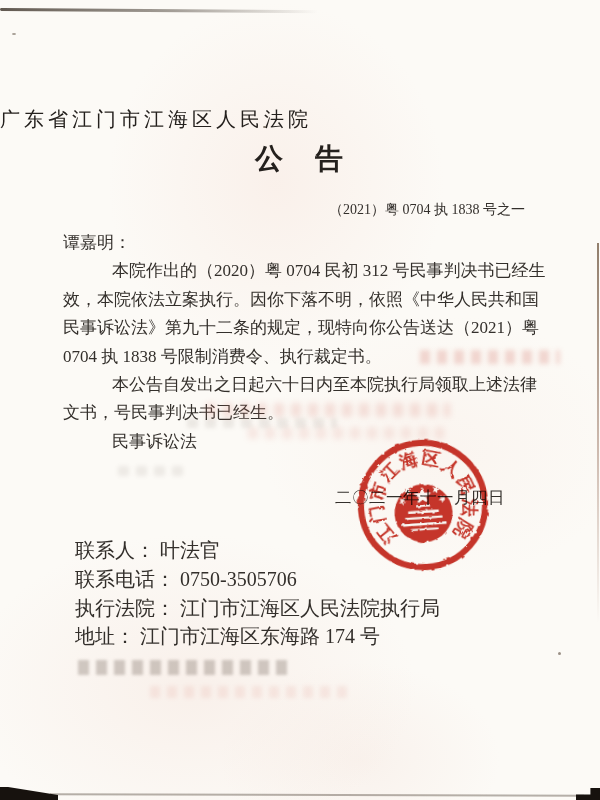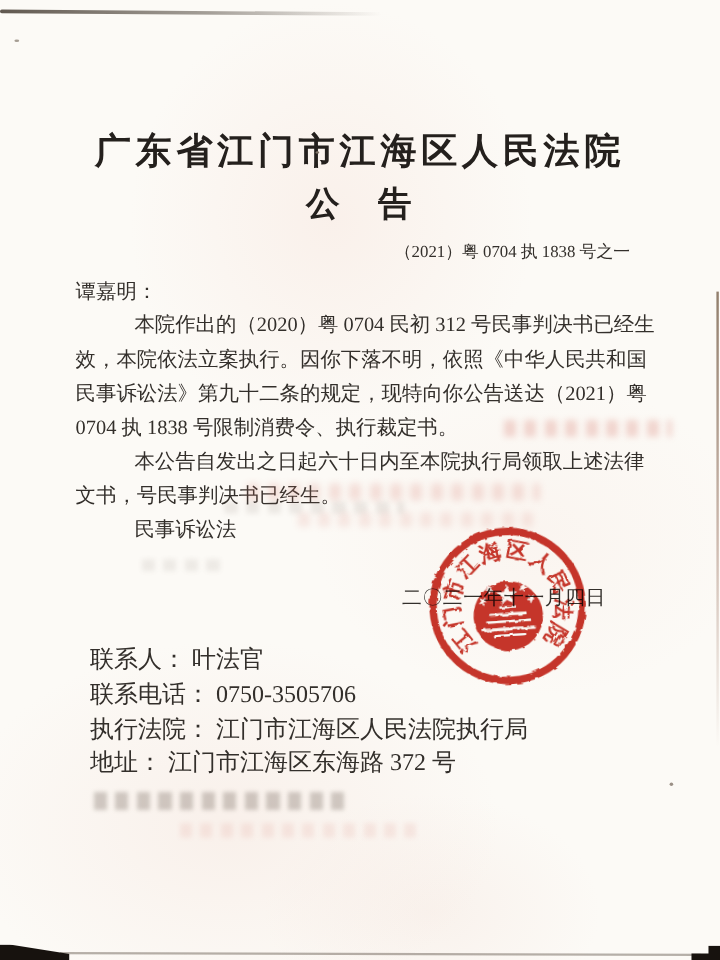--- a/index.html
+++ b/index.html
@@ -16,25 +16,25 @@
     background:
       radial-gradient(240px 260px at 46% 23%, rgba(246,226,217,.40), transparent 70%),
       radial-gradient(320px 220px at 32% 86%, rgba(245,228,220,.45), transparent 70%),
       radial-gradient(260px 190px at 74% 56%, rgba(247,232,224,.30), transparent 70%),
       radial-gradient(200px 140px at 60% 95%, rgba(243,226,218,.35), transparent 70%),
       var(--paper);
   }
   
   .court-name{
     position:absolute;top:106px;left:0;width:600px;margin:0;
-    text-align:center;font-size:30px;font-weight:bold;letter-spacing:4px;
+    text-align:left;font-size:20px;font-weight:normal;letter-spacing:4px;
     color:#24201d;
   }
   .notice-title{
-    position:absolute;top:151px;left:0;width:600px;margin:0;
+    position:absolute;top:140px;left:0;width:600px;margin:0;
     text-align:center;font-size:28px;font-weight:bold;letter-spacing:2px;
     color:#24201d;
   }
   .case-number{
     position:absolute;top:201px;right:75px;
     font-size:14px;white-space:nowrap;
   }
   .body-text{
     position:absolute;top:229px;left:63px;width:470px;
     font-size:17px;line-height:28.4px;
@@ -166,21 +166,21 @@
           </g>
         </g>
       </g>
     </svg>
   </div>
 
   <div class="contact-block">
       <div class="cline">联系人： 叶法官</div>
       <div class="cline">联系电话： 0750-3505706</div>
       <div class="cline">执行法院： 江门市江海区人民法院执行局</div>
-      <div class="cline">地址： 江门市江海区东海路 372 号</div>
+      <div class="cline">地址： 江门市江海区东海路 174 号</div>
     </div>
 
   <div class="bleed pink b1"></div>
   <div class="bleed pink b2"></div>
   <div class="bleed pink b3"></div>
   <div class="bleed gray b4"></div>
   <div class="bleed gray b5"></div>
   <div class="bleed gray b6"></div>
   <div class="bleed pink b7"></div>
   <div class="speck s1"></div>

